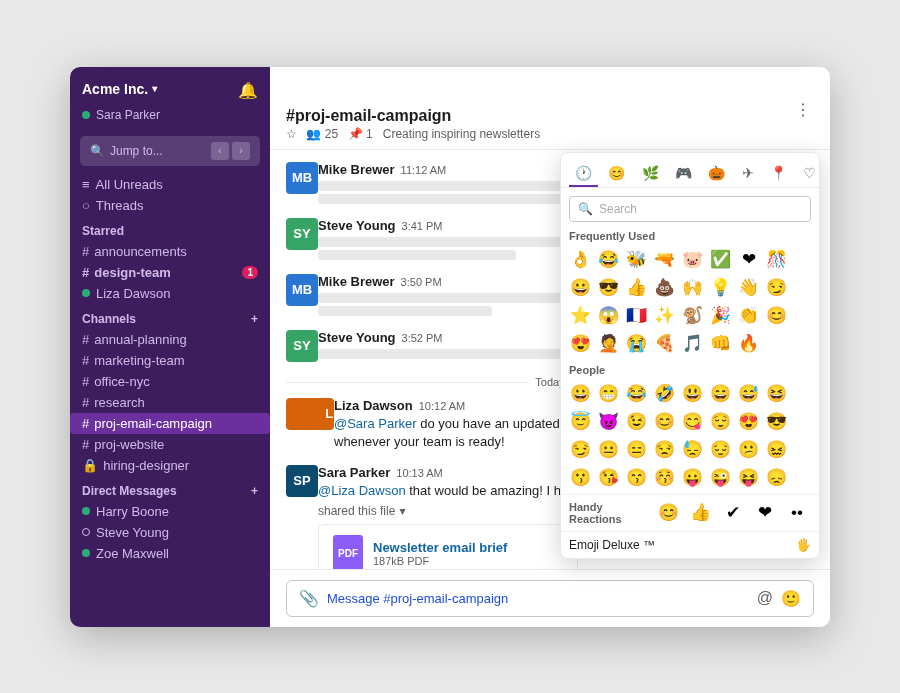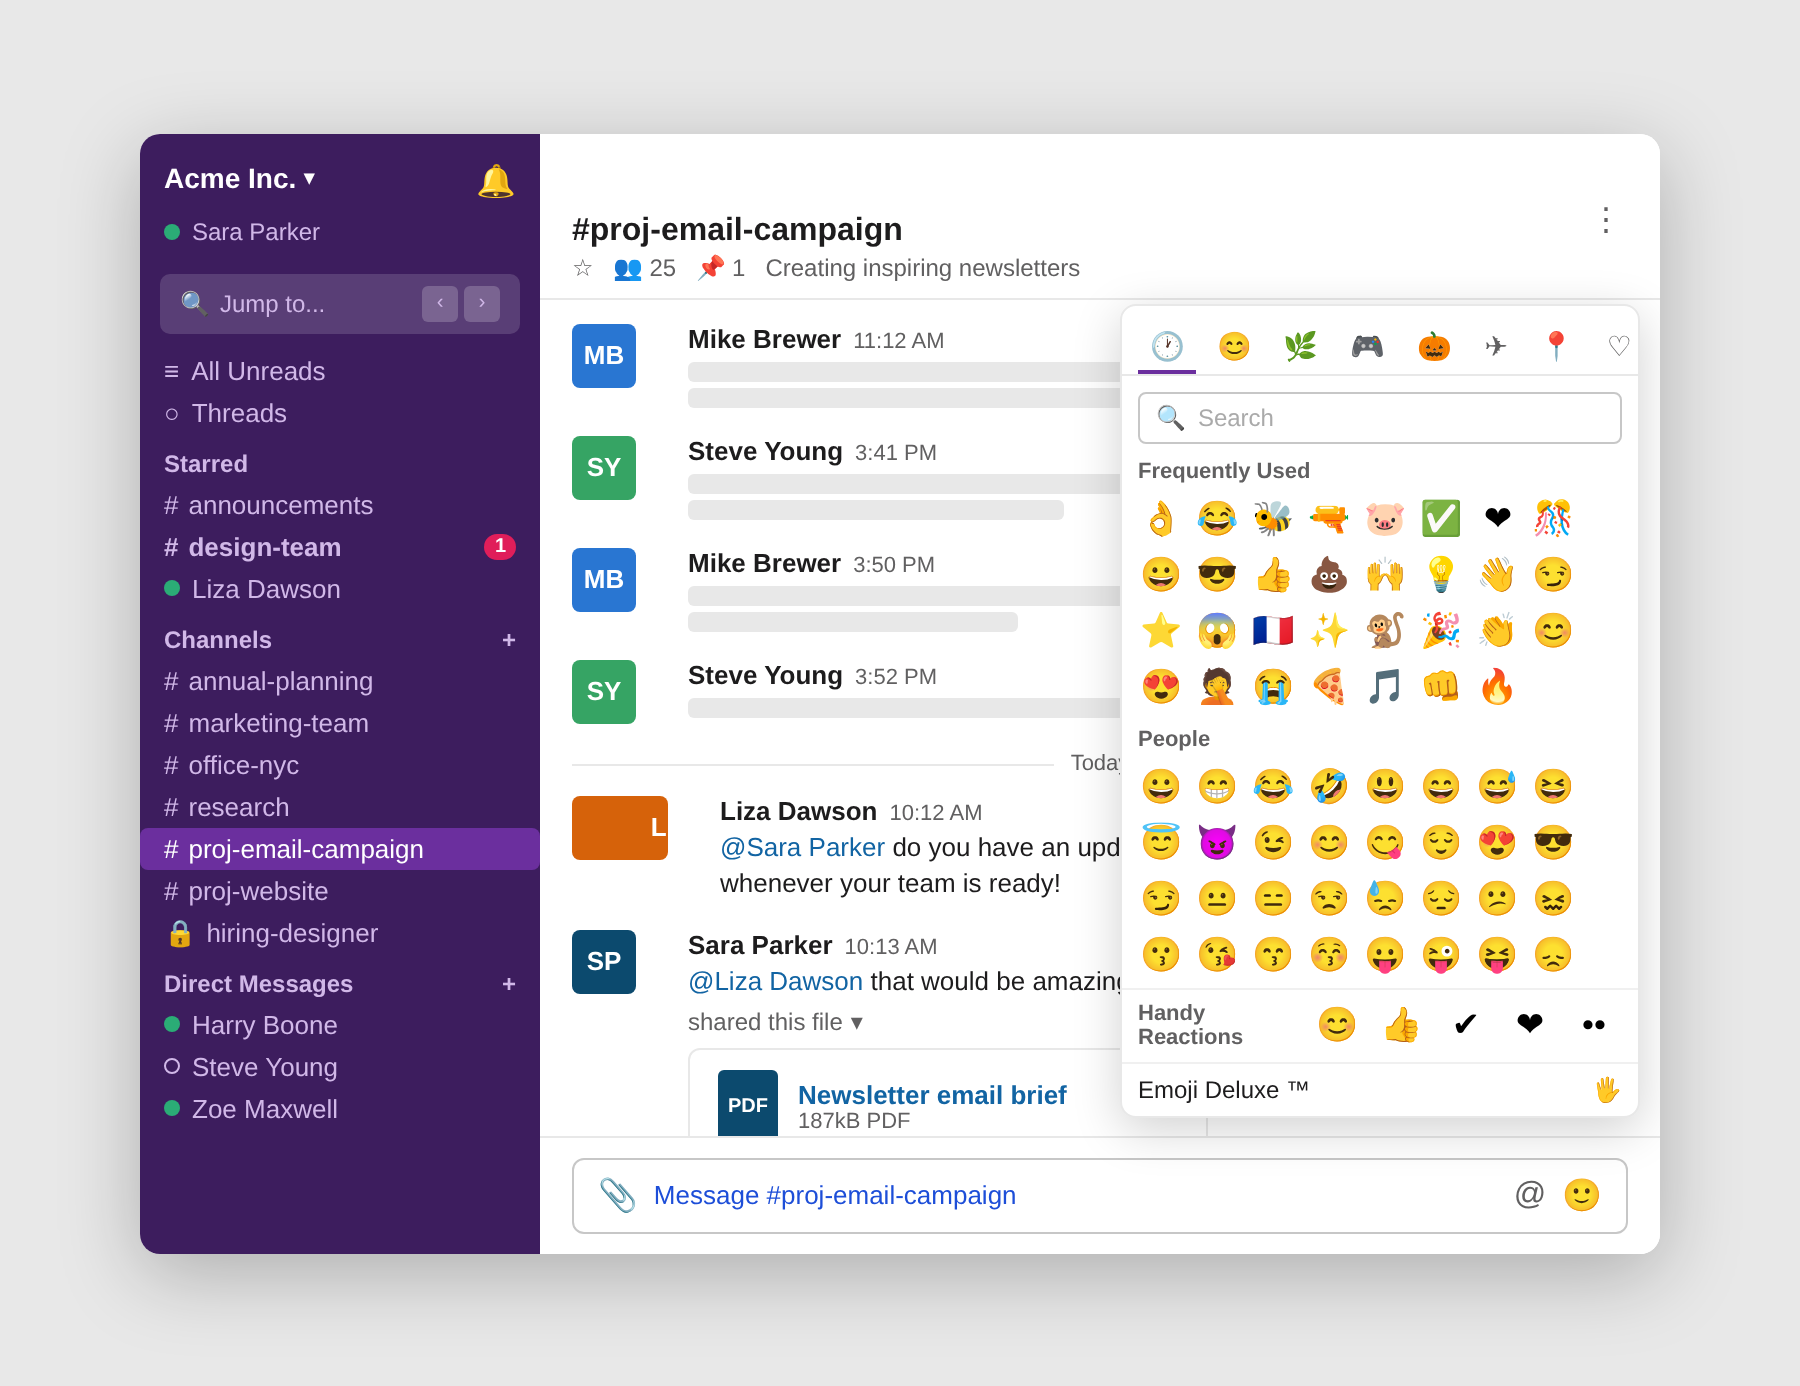--- a/index.html
+++ b/index.html
@@ -182,21 +182,21 @@
       padding: 3px;
     }
     
     .messages {
       flex: 1;
       overflow-y: auto;
       padding: 12px 16px;
     }
     .message {
       display: flex;
-      gap: 26px;
+      gap: 0;
       margin-bottom: 14px;
       position: relative;
       justify-content: space-between;
     }
     .avatar {
       width: 32px; height: 32px;
       border-radius: 4px;
       flex-shrink: 0;
       font-size: 13px;
       font-weight: 700;
@@ -246,21 +246,21 @@
       border-radius: 6px;
       padding: 10px 14px;
       display: flex;
       align-items: center;
       gap: 10px;
       margin-top: 6px;
       max-width: 260px;
     }
     .file-icon {
       width: 30px; height: 36px;
-      background: #0c4a6e;
+      background: #8b5cf6;
       border-radius: 3px;
       display: flex; align-items: center; justify-content: center;
       color: #fff; font-size: 10px; font-weight: 700;
     }
     .file-name { font-size: 13px; font-weight: 600; color: #1264a3; }
     .file-meta { font-size: 11px; color: #616061; }
     .shared-label { font-size: 12px; color: #616061; margin-top: 4px; display: flex; align-items: center; gap: 4px; }
     
     .message-input-bar {
       padding: 10px 16px;

